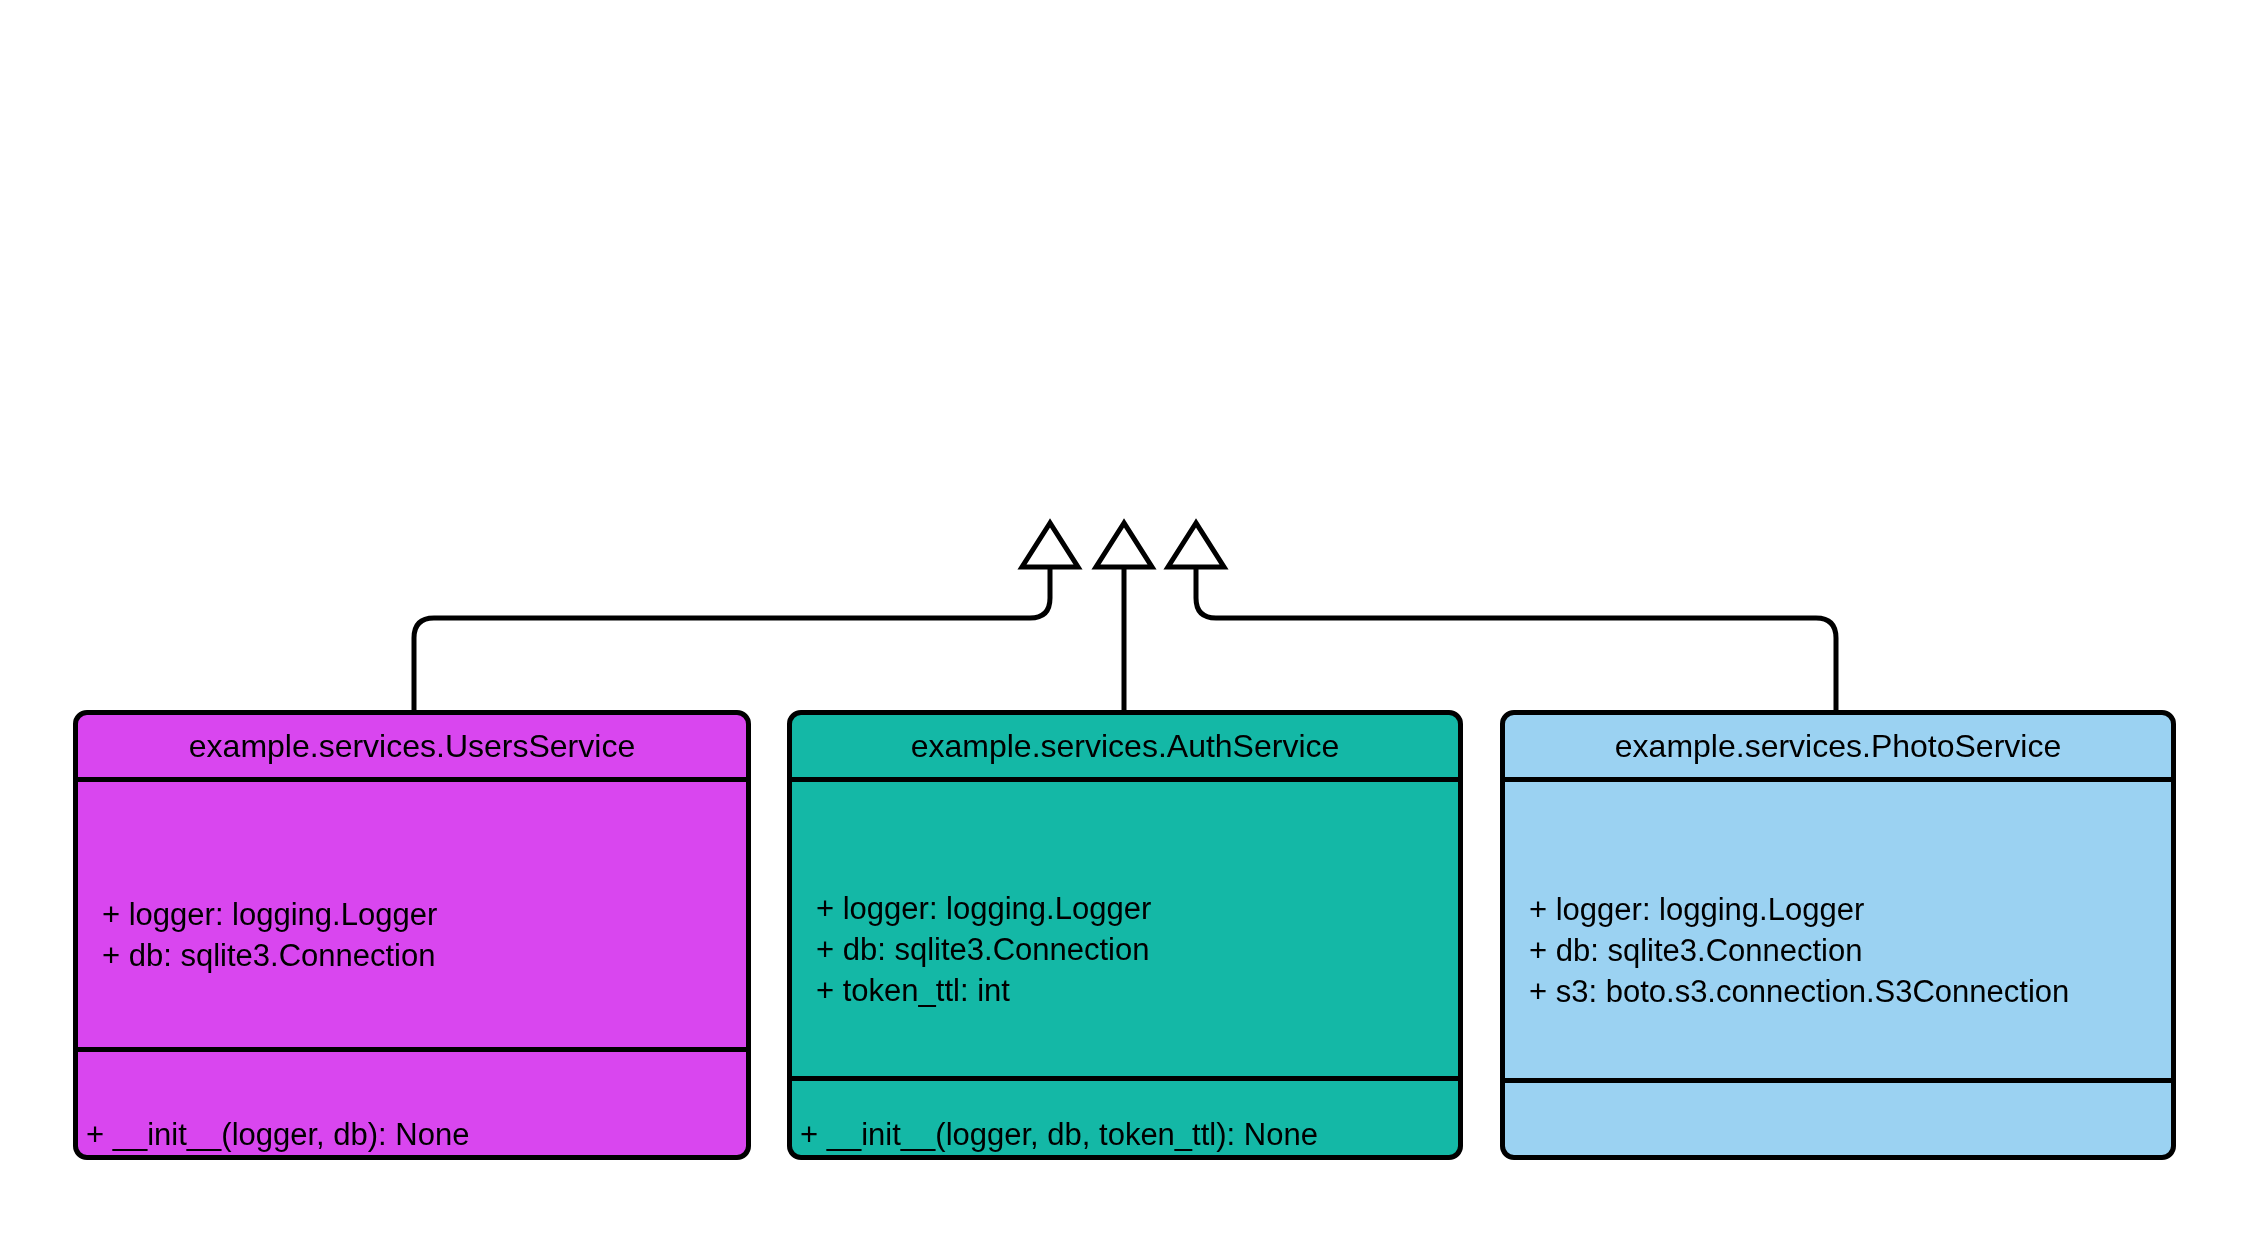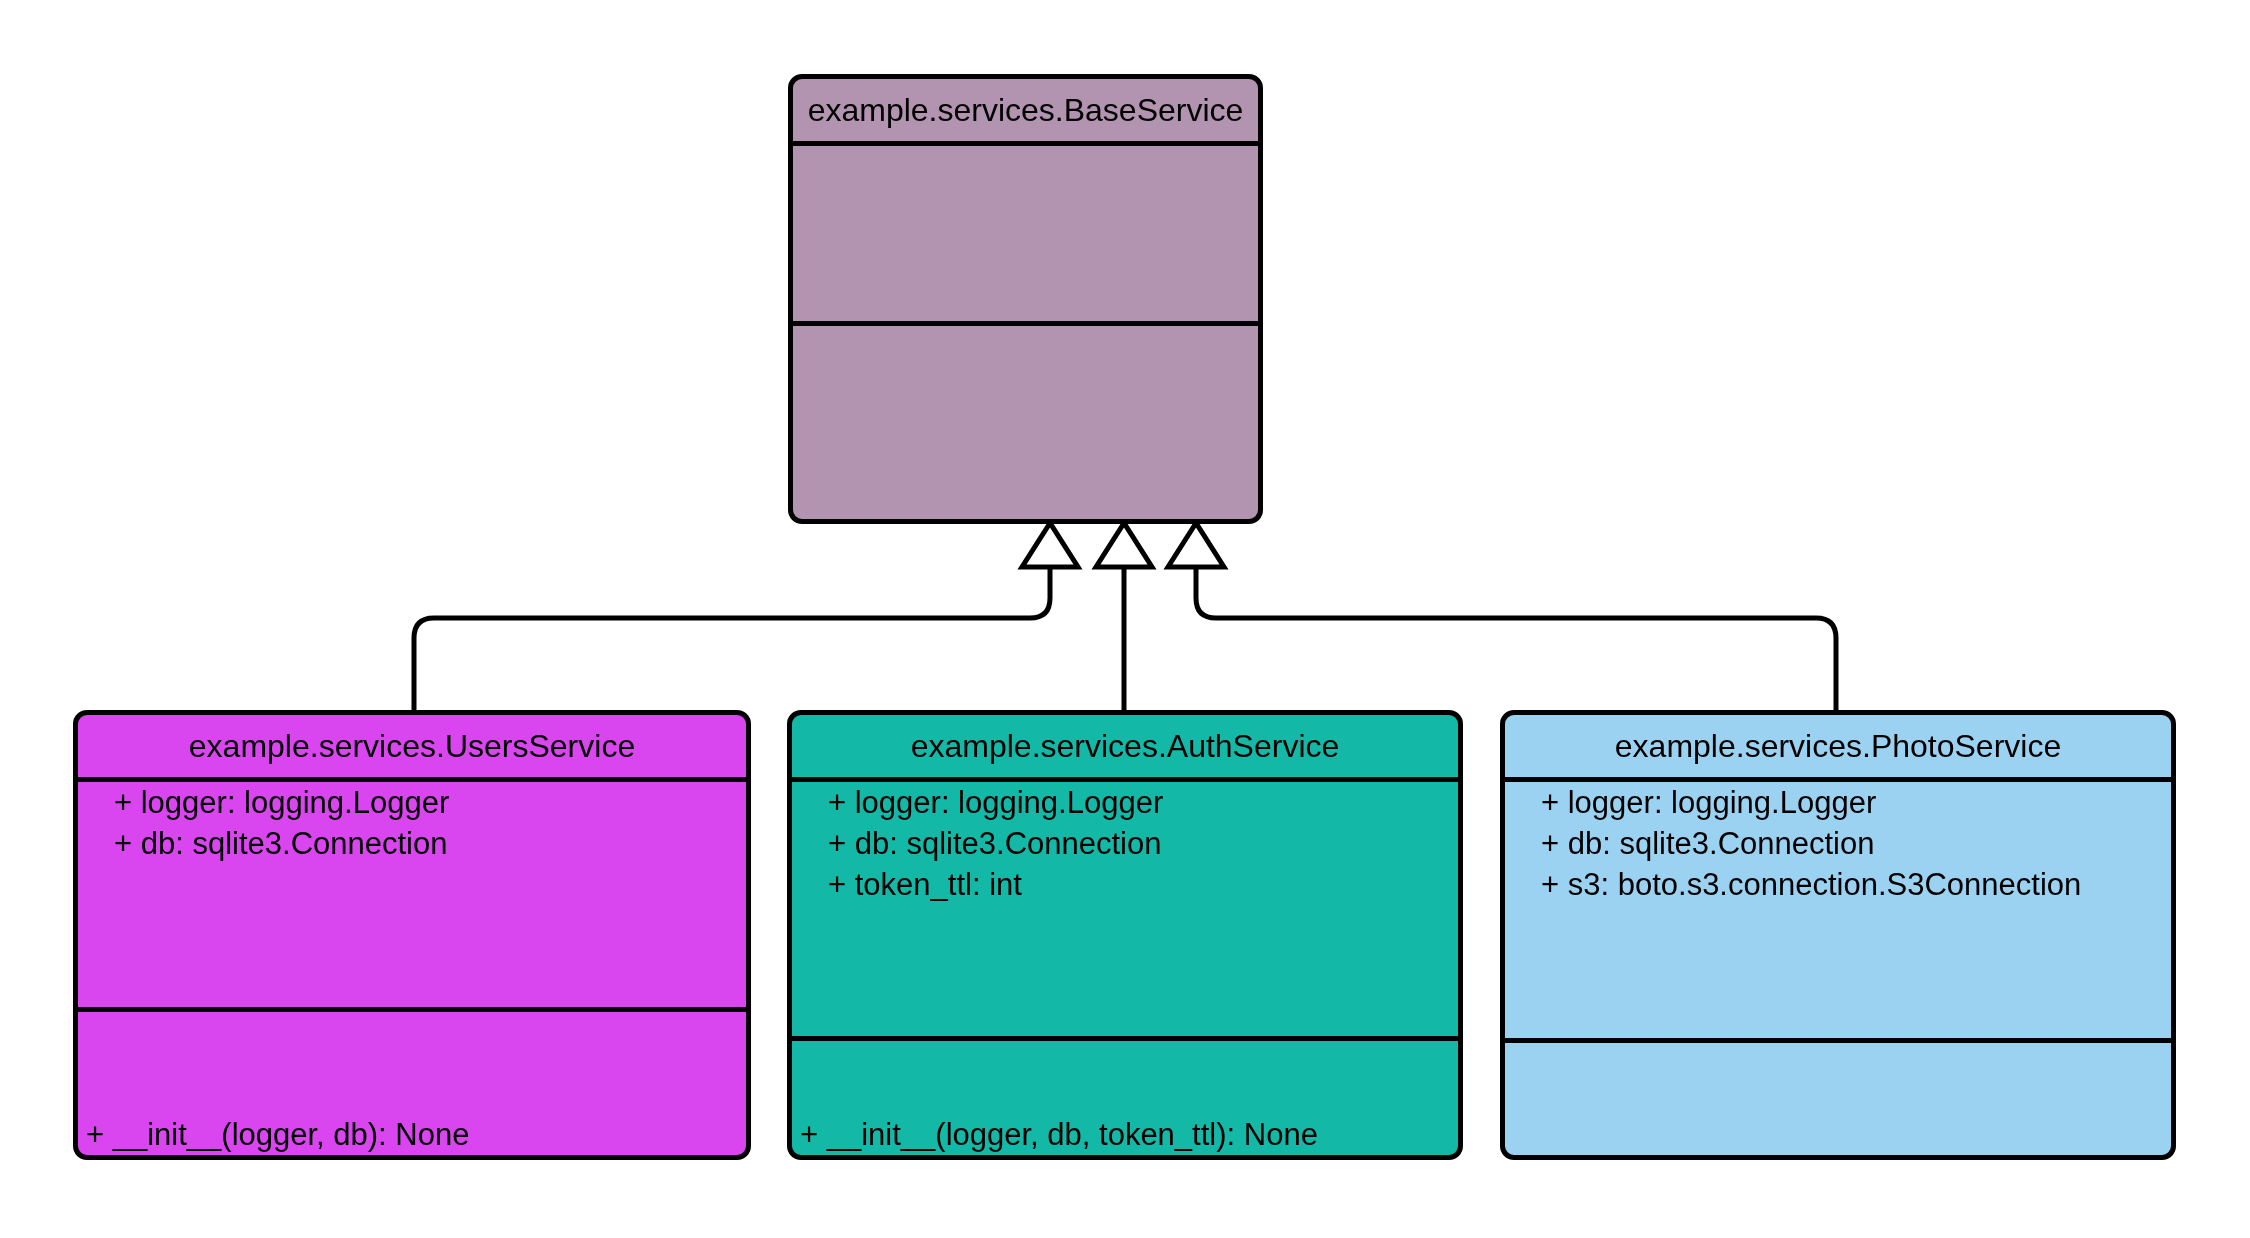--- a/index.html
+++ b/index.html
@@ -51,22 +51,24 @@
     align-items: center;
     justify-content: center;
     font-size: 32px;
     white-space: nowrap;
   }
   .class-box .attrs {
     box-sizing: border-box;
     border-bottom: 5px solid #000000;
     display: flex;
     flex-direction: column;
-    padding-left: 36px;
+    justify-content: center;
+    padding-left: 24px;
     padding-right: 12px;
+    margin-top: 40px;
   }
   .class-box .methods {
     box-sizing: border-box;
     flex: 1;
     display: flex;
     flex-direction: column;
     justify-content: flex-end;
     padding-left: 8px;
     padding-right: 12px;
   }
@@ -101,25 +103,20 @@
       <path d="M 1124 567 L 1124 710"></path>
       <polygon points="1124,523 1096,567 1152,567"></polygon>
     </g>
 
     <g>
       <path d="M 1196 567 L 1196 598 Q 1196 618 1216 618 L 1816 618 Q 1836 618 1836 638 L 1836 710"></path>
       <polygon points="1196,523 1168,567 1224,567"></polygon>
     </g>
   </svg>
 
-  <div class="class-box" id="box-base" style="background-color: rgb(178, 147, 176);">
-    <div class="title">example.services.BaseService</div>
-    <div class="attrs"></div>
-    <div class="methods"></div>
-  </div>
 
   <div class="class-box" id="box-users" style="background-color: #d946ef;">
     <div class="title">example.services.UsersService</div>
     <div class="attrs">
       <div class="member-line">+ logger: logging.Logger</div>
       <div class="member-line">+ db: sqlite3.Connection</div>
     </div>
     <div class="methods">
       <div class="member-line">+ __init__(logger, db): None</div>
     </div>

